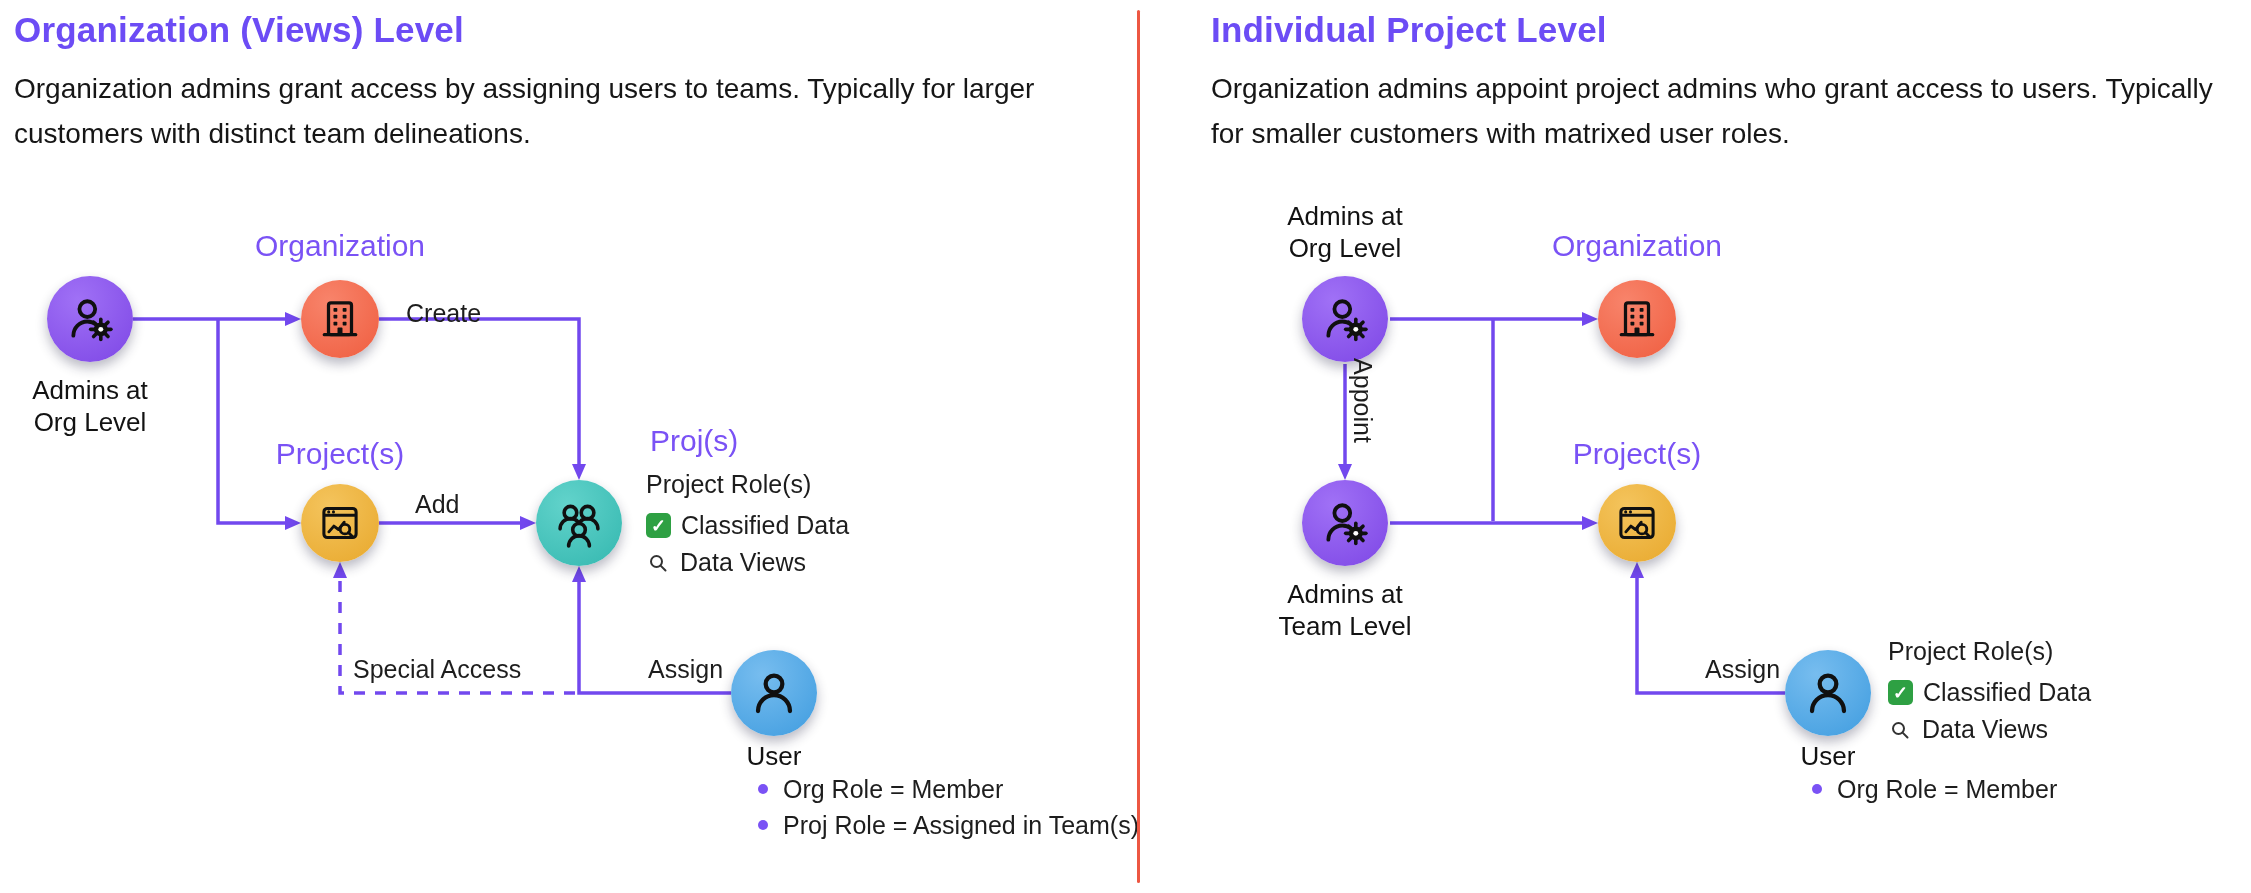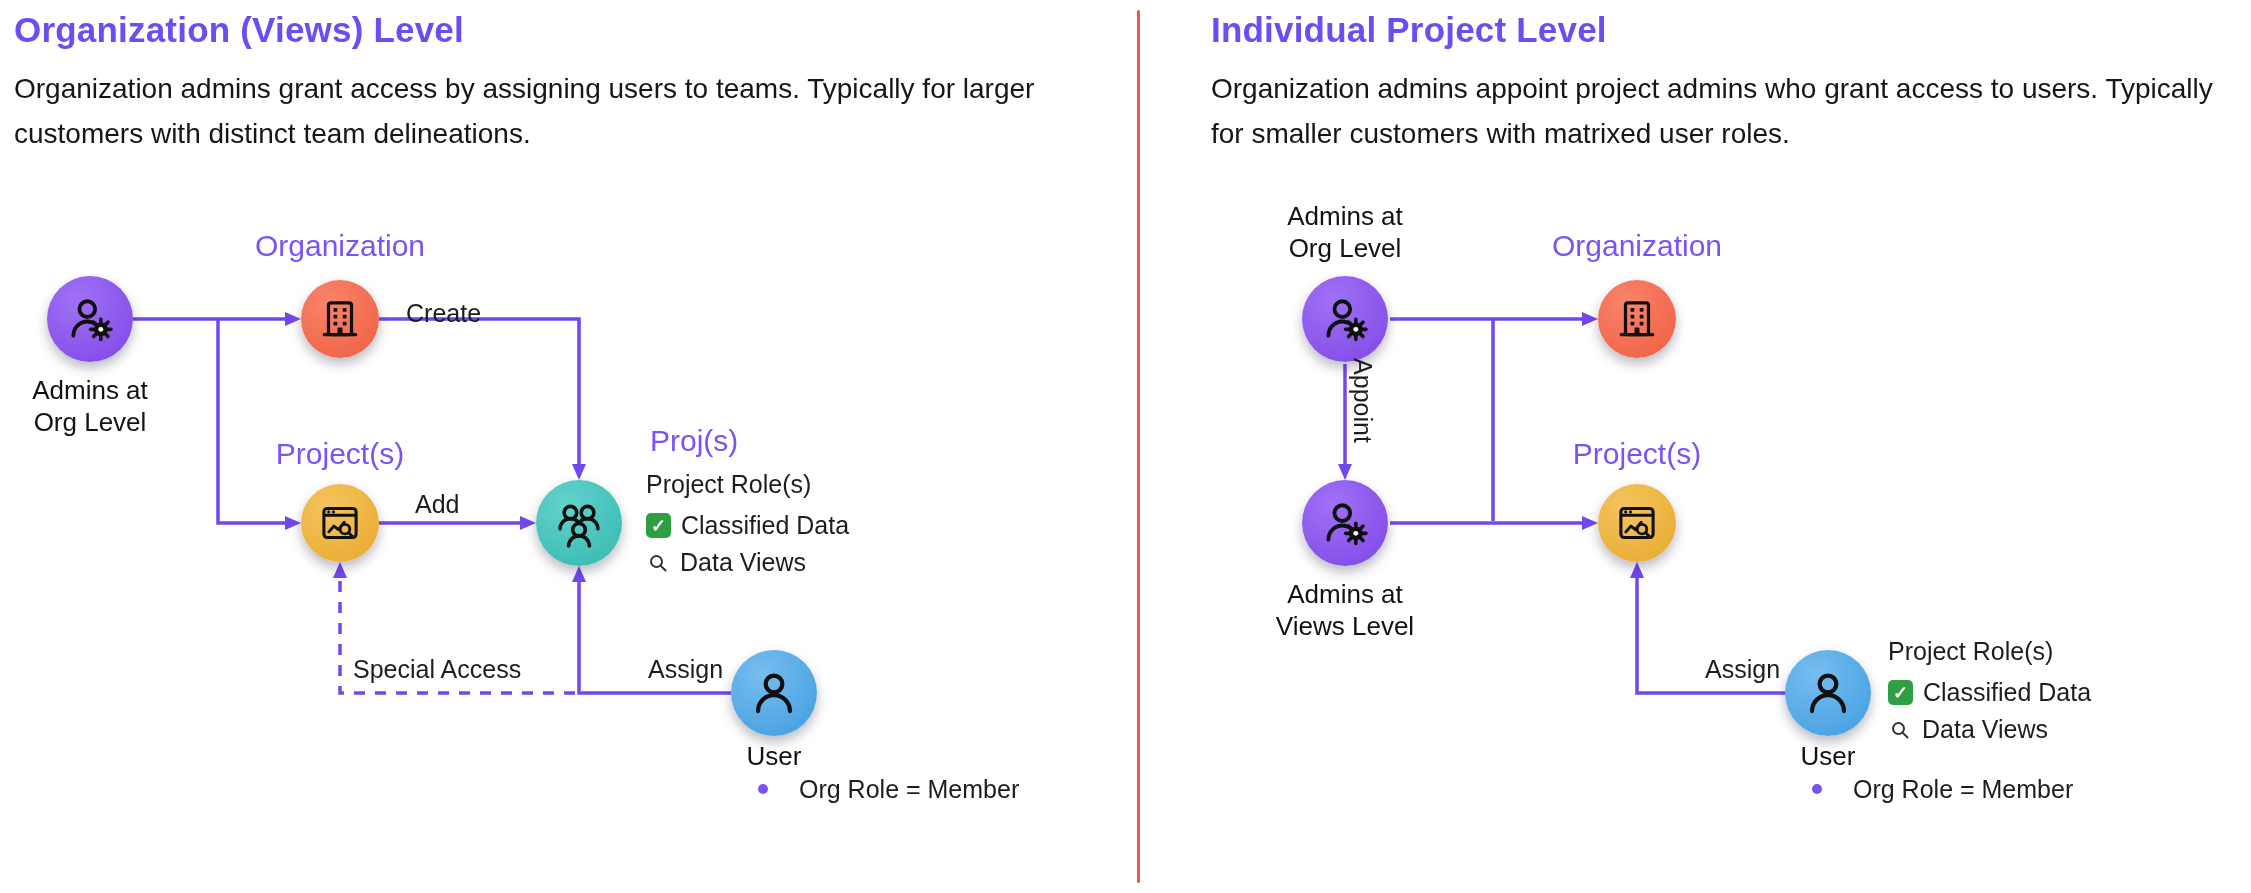--- a/index.html
+++ b/index.html
@@ -32,21 +32,21 @@
 
   .detail-block{display:flex;flex-direction:column;gap:8px;}
   .detail-heading{font-size:25px;color:#1d1d1d;margin-bottom:4px;}
   .detail-row{display:flex;align-items:center;gap:10px;font-size:25px;color:#1d1d1d;white-space:nowrap;}
   .check-box{
     width:25px;height:25px;border-radius:5px;background:#2EA043;flex:none;
     color:#fff;font-size:18px;font-weight:700;
     display:flex;align-items:center;justify-content:center;
   }
   .notes{display:flex;flex-direction:column;gap:7px;}
-  .note-row{display:flex;align-items:flex-start;gap:31px;font-size:25px;color:#1d1d1d;white-space:nowrap;}
+  .note-row{display:flex;align-items:flex-start;gap:15px;font-size:25px;color:#1d1d1d;white-space:nowrap;}
   .note-dot{width:10px;height:10px;border-radius:50%;background:#7A52F5;margin-top:9px;flex:none;}
   .connectors{position:absolute;left:0;top:0;pointer-events:none;}
 </style>
 </head>
 <body>
 
 <svg class="connectors" width="2251" height="893">
   <defs>
     <marker id="arrow" markerUnits="userSpaceOnUse" markerWidth="16" markerHeight="14" refX="3" refY="7" orient="auto">
       <path d="M0 0 L16 7 L0 14 z" fill="#7248EE"></path>
@@ -177,20 +177,24 @@
     </g>
   </svg>
 </div>
 <div class="abs node-caption" style="left:714px;top:740px;width:120px;">User</div>
 
 <div class="abs notes" style="left:758px;top:775px;">
   <div class="note-row">
     <span class="note-dot"></span>
     <span>Org Role = Member</span>
   </div>
+  <div class="note-row">
+    <span class="note-dot"></span>
+    <span>Proj Role = Assigned in Team(s)</span>
+  </div>
 </div>
 
 <div class="divider" style="left:1137px;top:10px;height:873px;"></div>
 
 <div class="abs panel-title" style="left:1211px;top:10px;">Individual Project Level</div>
 <div class="abs panel-desc" style="left:1211px;top:66px;width:1040px;">Organization admins appoint project admins who grant access to users. Typically for smaller customers with matrixed user roles.</div>
 
 <div class="abs node-caption" style="left:1225px;top:200px;width:240px;">
   <div>Admins at</div>
   <div>Org Level</div>
@@ -252,21 +256,21 @@
       <line x1="13.6" y1="13.4" x2="14.7" y2="14.5"></line>
         <line x1="18.9" y1="18.7" x2="20" y2="19.8"></line>
       <line x1="13.6" y1="19.8" x2="14.7" y2="18.7"></line>
         <line x1="18.9" y1="14.5" x2="20" y2="13.4"></line>
     </g>
     <circle cx="16.8" cy="16.6" r="1.1" fill="#ffffff"></circle>
   </svg>
 </div>
 <div class="abs node-caption" style="left:1225px;top:578px;width:240px;">
   <div>Admins at</div>
-  <div>Views Level</div>
+  <div>Team Level</div>
 </div>
 
 <div class="abs node-label-purple" style="left:1477px;top:437px;width:320px;">Project(s)</div>
 <div class="node node-project" style="left:1598px;top:484px;width:78px;height:78px;">
   <svg width="46" height="46" viewBox="0 0 24 24">
     <g fill="none" stroke="#101010" stroke-width="1.6">
       <rect x="3.6" y="4.4" width="16.8" height="15.2" rx="1.8"></rect>
       <path d="M3.6 8h16.8"></path>
     </g>
     <circle cx="6.1" cy="6.2" r=".8" fill="#101010"></circle>

